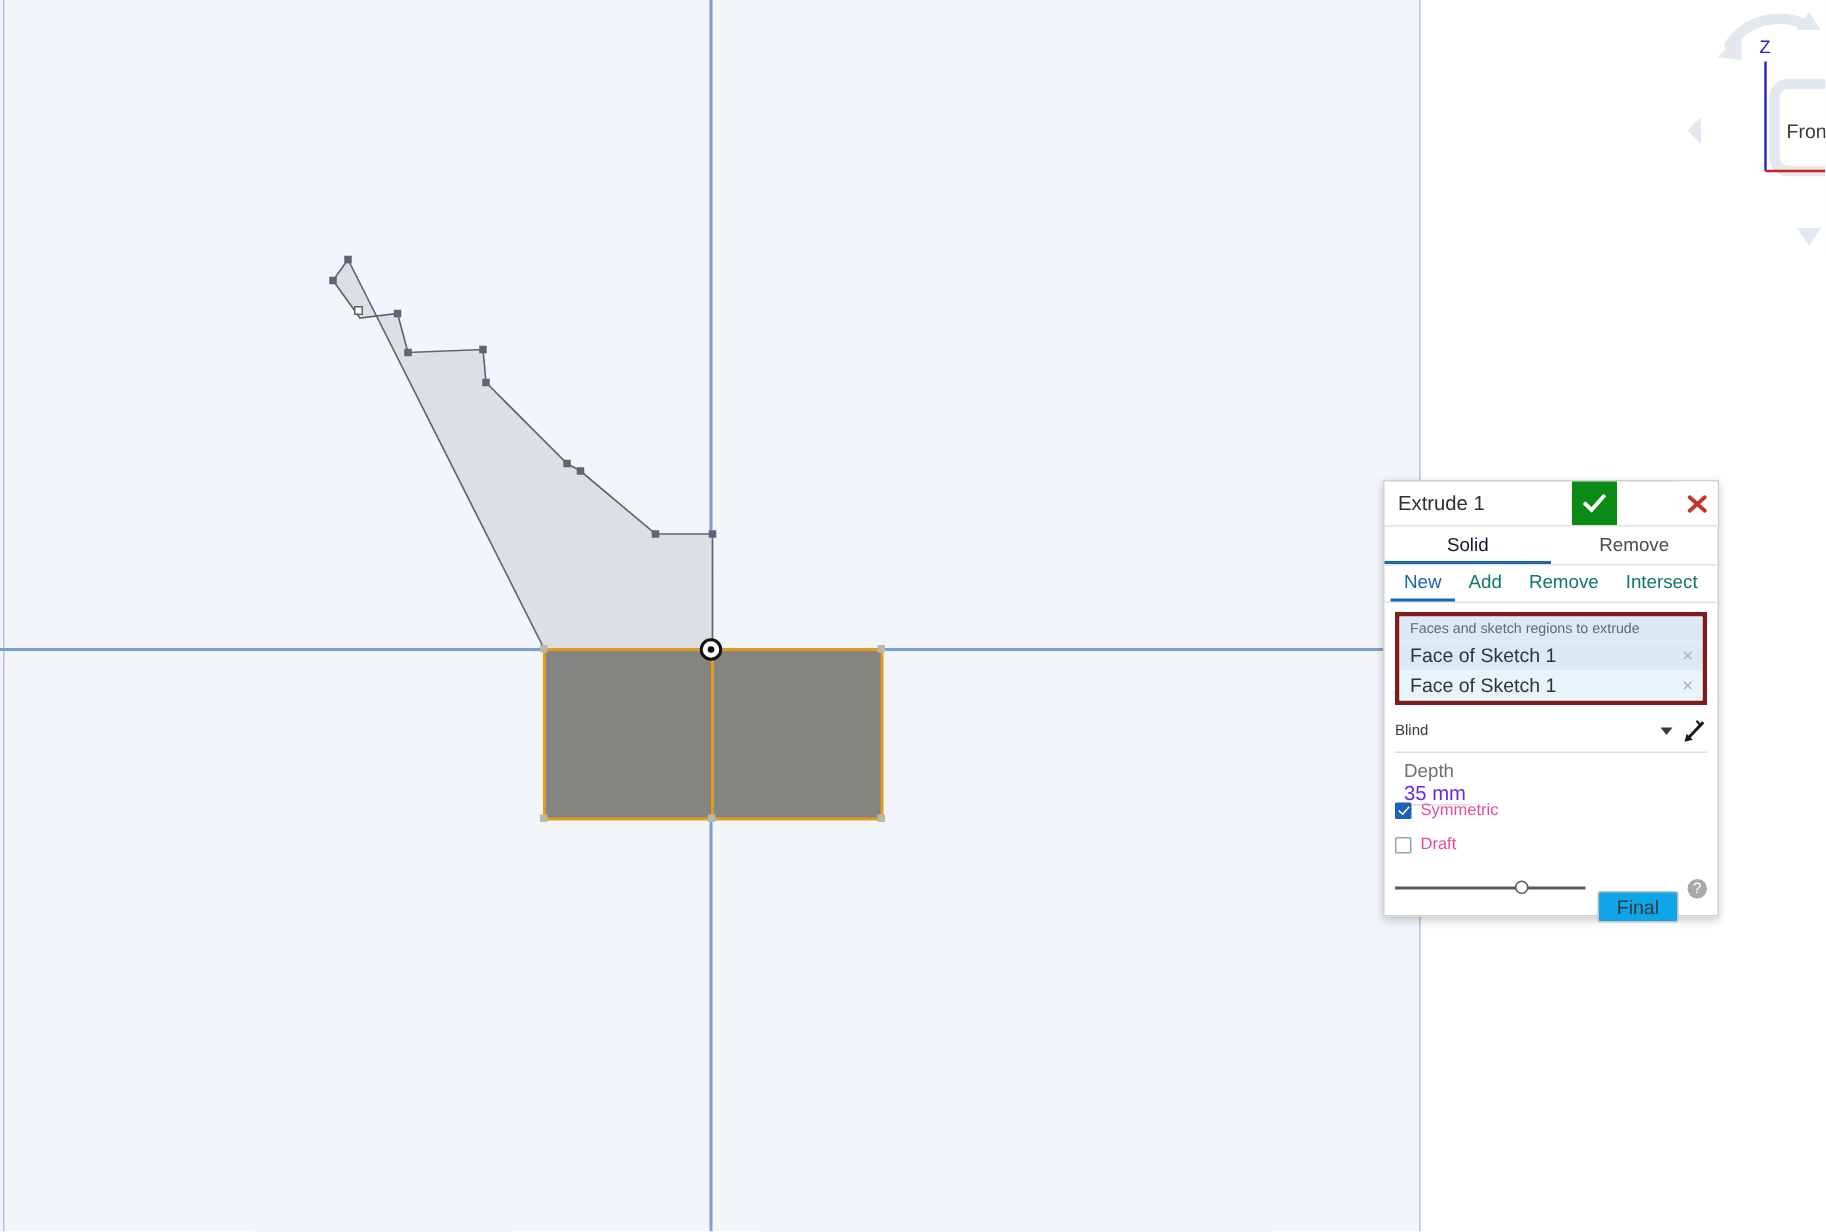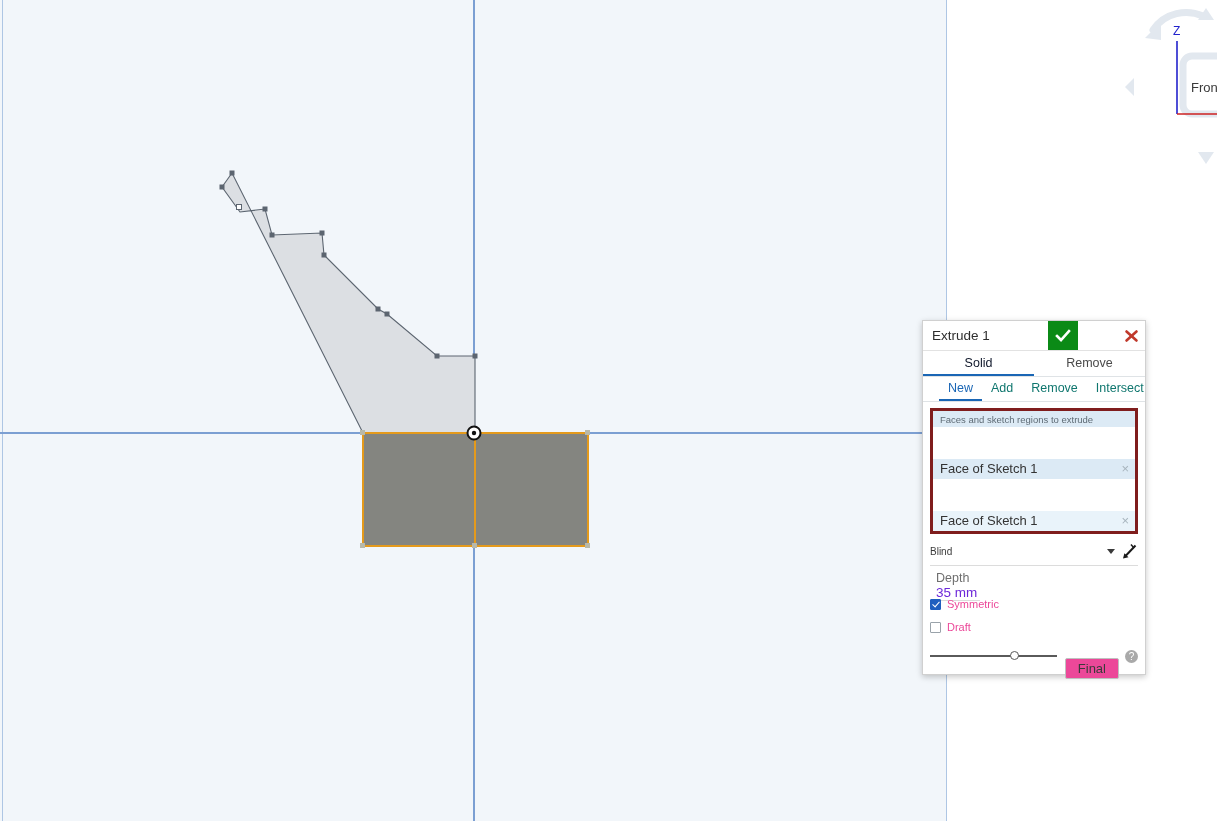--- a/index.html
+++ b/index.html
@@ -128,21 +128,21 @@
   }
   .dlg-tabs .tab.active {
     color: #0f172a;
     border-bottom: 2px solid #1a66b5;
   }
 
   .dlg-subtabs {
     display: flex;
     height: 24px;
     border-bottom: 1px solid #dfe3e6;
-    padding-left: 16px;
+    padding-left: 4px;
   }
   .dlg-subtabs .subtab {
     font-size: 12.5px;
     line-height: 22px;
     color: #0f766e;
     padding: 0 9px;
     cursor: pointer;
   }
   .dlg-subtabs .subtab.active {
     color: #1a66b5;
@@ -162,21 +162,20 @@
     background: #dceaf5;
   }
   .selection-item {
     display: flex;
     align-items: flex-start;
     font-size: 13px;
     color: #333;
     padding: 2px 6px 3px 7px;
     background: #dceaf5;
     cursor: pointer;
-    margin-top: 32px;
   }
   .selection-item + .selection-item {
     background: #e9f3fa;
   }
   .selection-item .label { flex: 1; }
   .selection-item .rm {
     color: #a7b4bd;
     font-size: 13px;
     cursor: pointer;
     padding-left: 6px;
@@ -290,21 +289,21 @@
     width: 9px; height: 9px;
     border-radius: 50%;
     background: #ffffff;
     border: 1.5px solid #5a5a5a;
     box-sizing: border-box;
     cursor: grab;
   }
   .btn-final {
     border: 1px solid #c0c0c0;
     border-radius: 2px;
-    background: #ec4899;
+    background: #0ea5e9;
     font-size: 13px;
     color: #3a3a3a;
     padding: 2px 12px;
     cursor: pointer;
     font-family: "Liberation Sans", sans-serif;
     margin-top: 24px;
   }
   .help-icon {
     margin-left: 6px;
     width: 13px; height: 13px;

